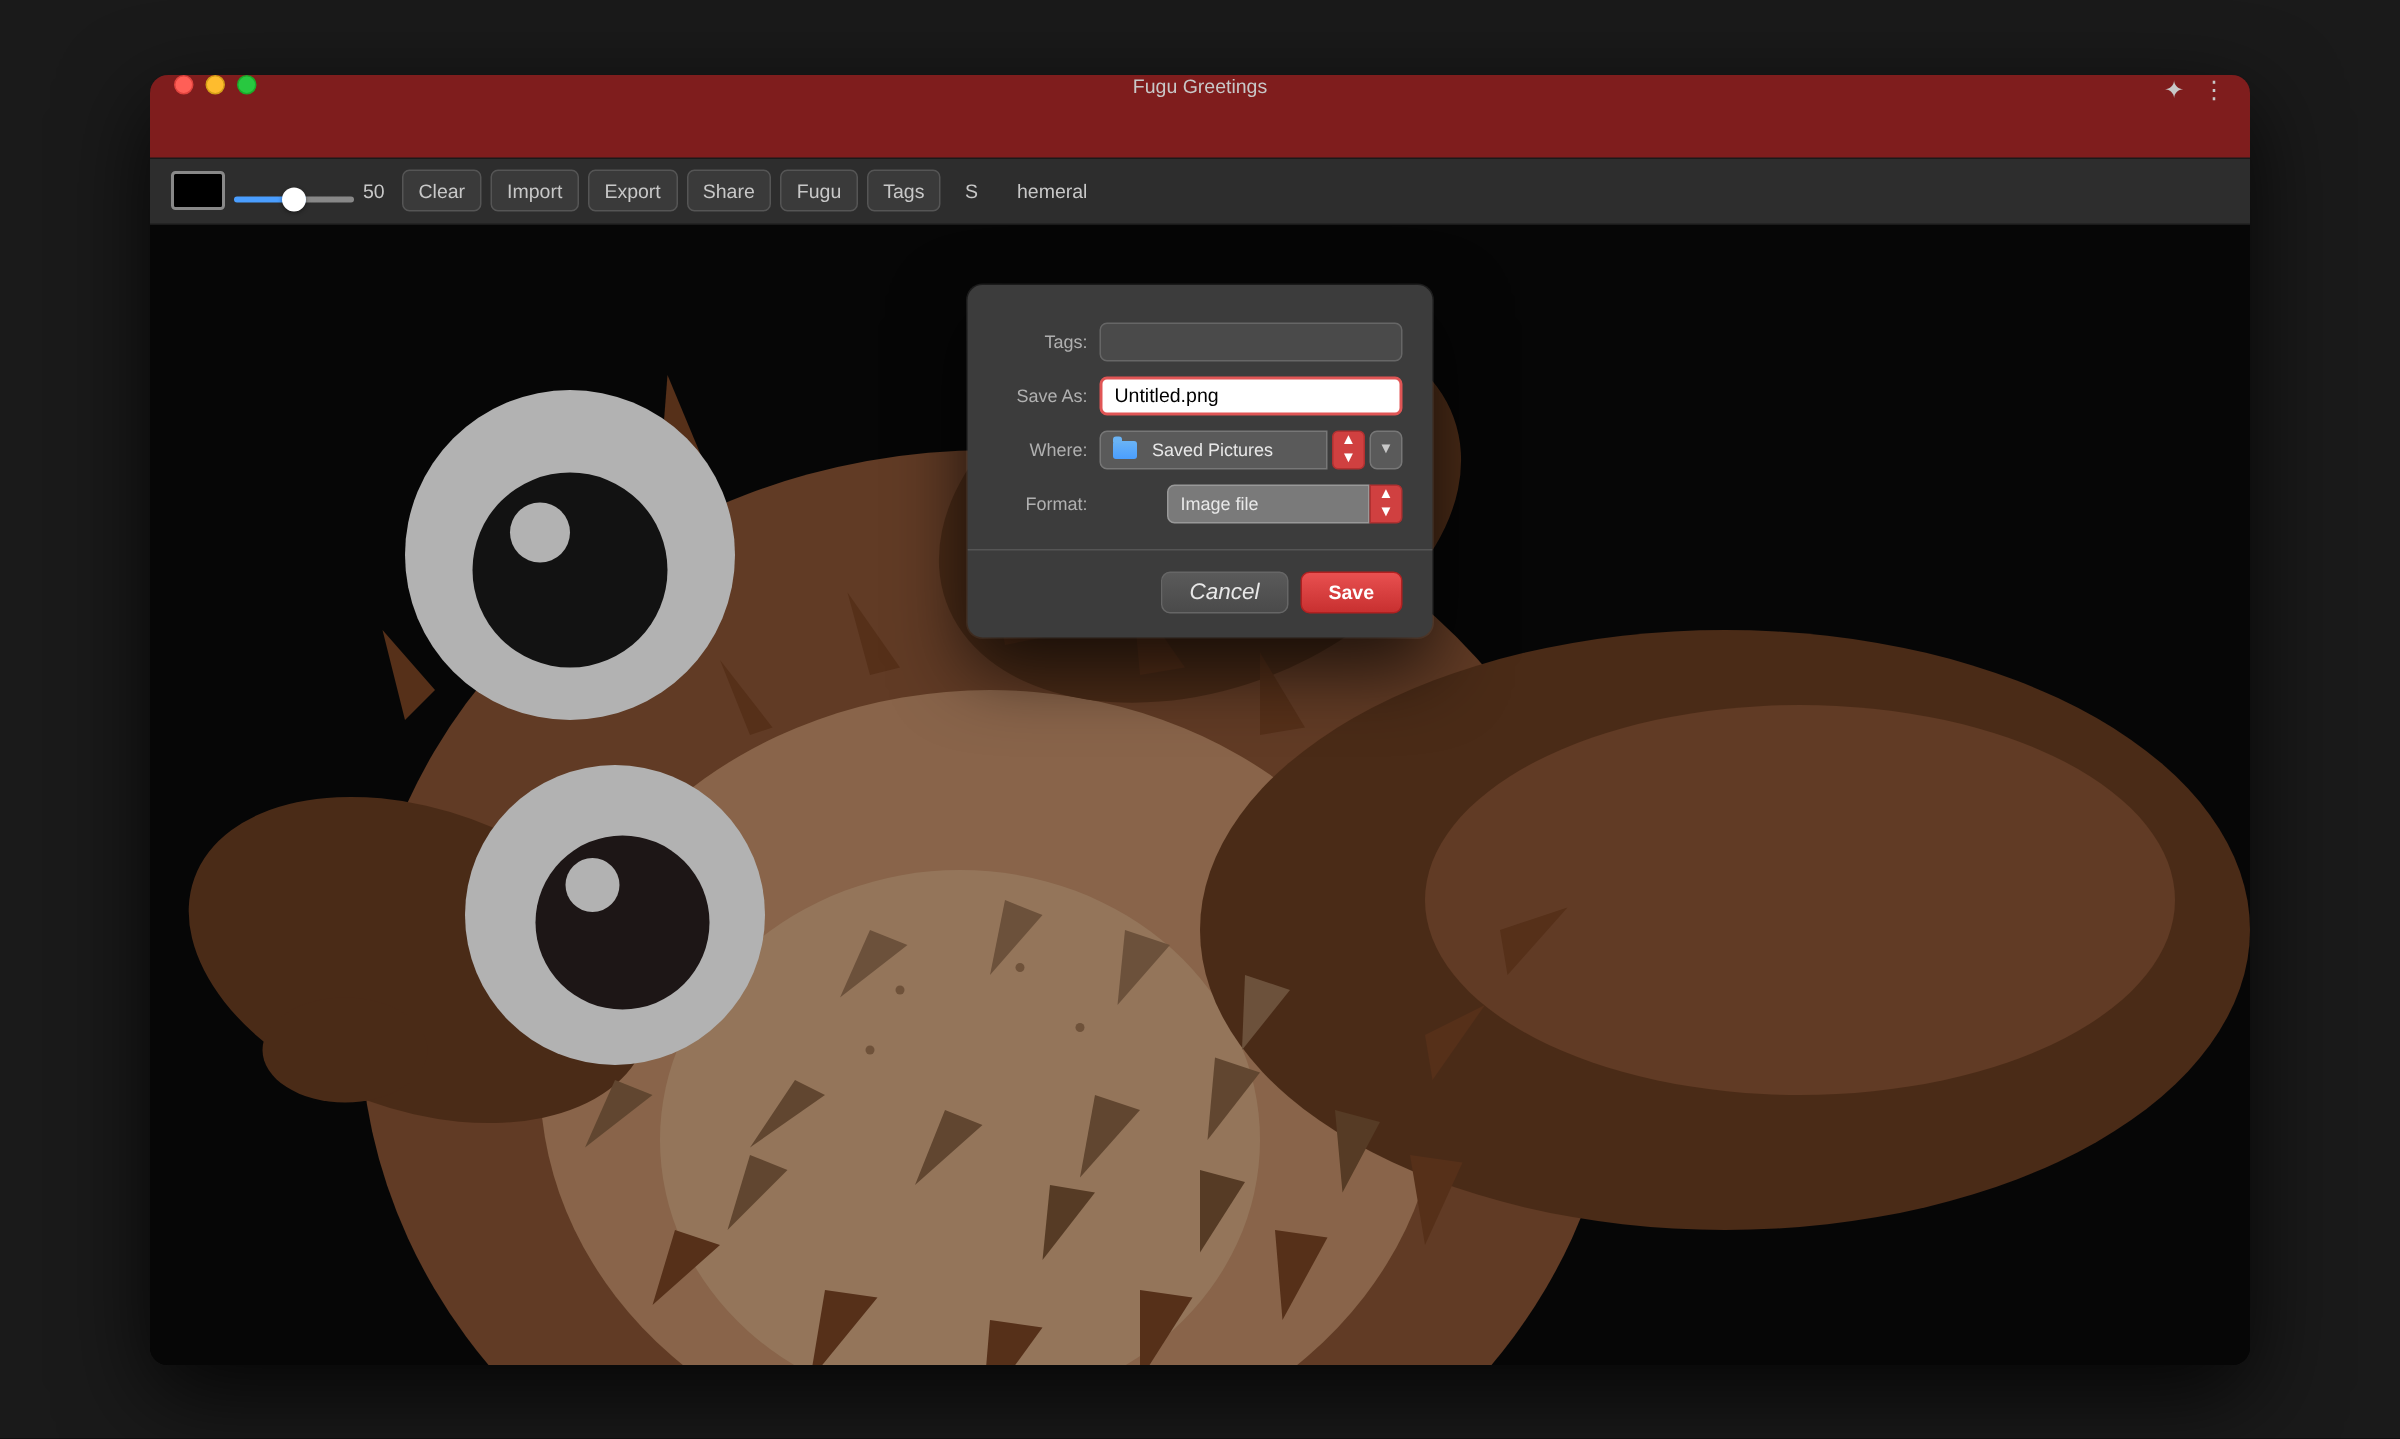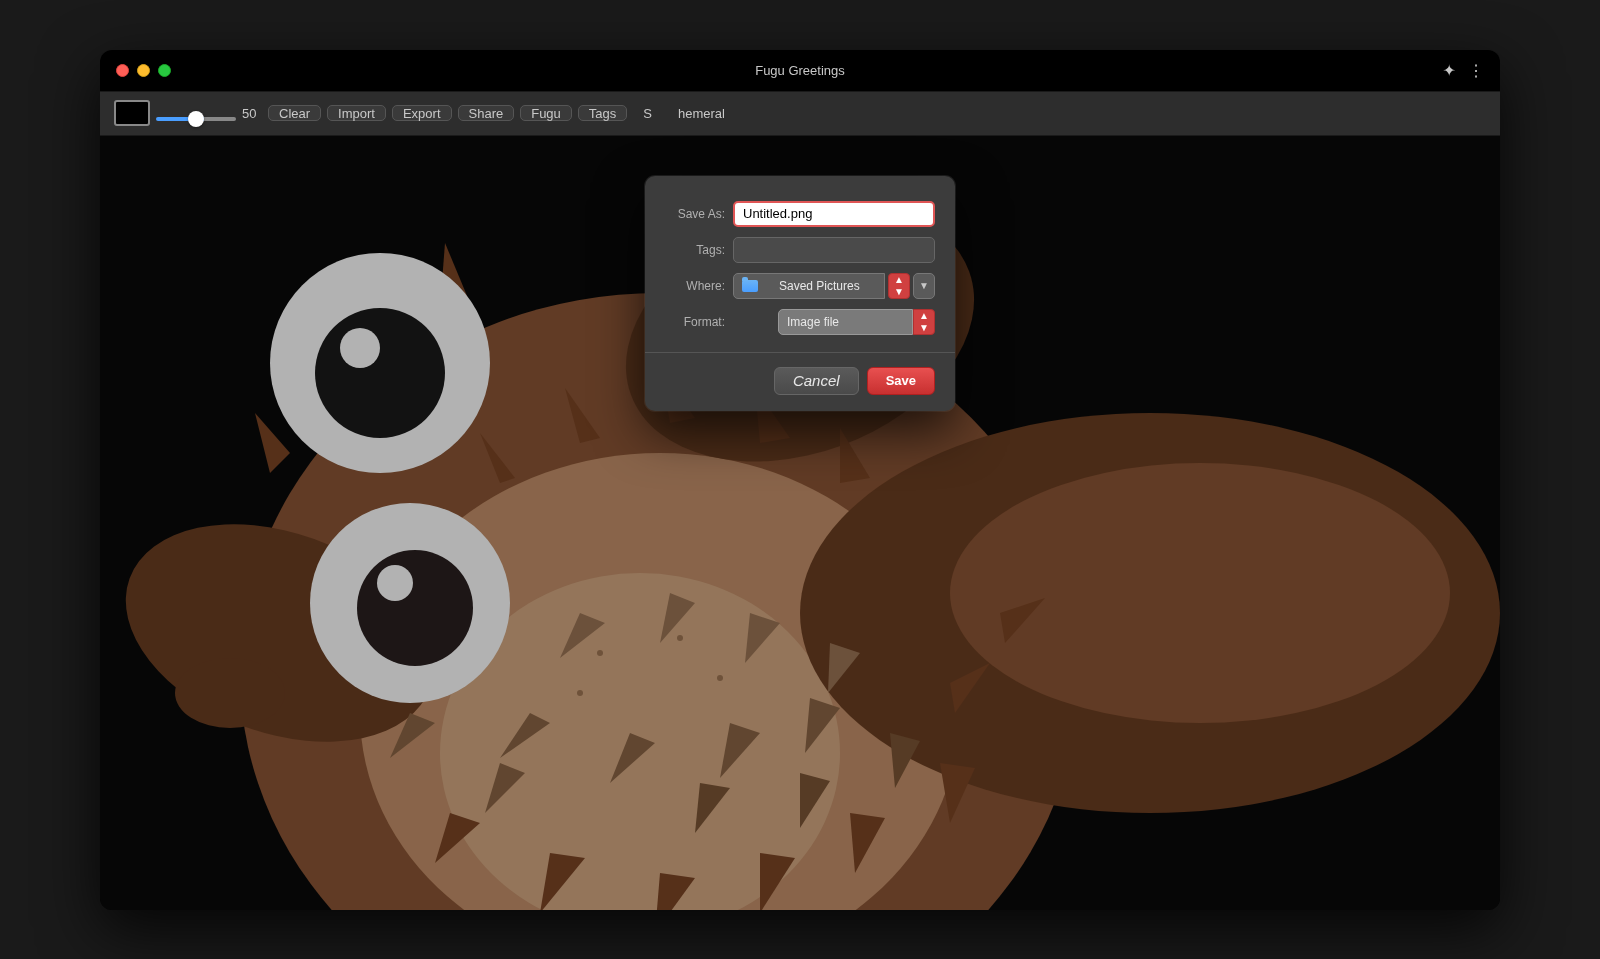--- a/index.html
+++ b/index.html
@@ -20,24 +20,23 @@
       overflow: hidden;
       box-shadow: 0 20px 60px rgba(0,0,0,0.8);
       display: flex;
       flex-direction: column;
       position: relative;
       background: #1a1a1a;
     }
 
     
     .titlebar {
-      background: #000000;
-      height: 42px;
-      display: flex;
-      align-items: center;
+      background: #7f1d1d;
+      height: 56px;
+      display: flex;
       justify-content: center;
       position: relative;
       flex-shrink: 0;
       border-bottom: 1px solid #1a1a1a;
     }
     .titlebar-title {
       color: #c8c8c8;
       font-size: 13px;
       font-weight: 500;
     }
@@ -118,21 +117,21 @@
       min-width: 20px;
     }
     .toolbar-btn {
       background: #3a3a3a;
       border: 1px solid #555;
       color: #c8c8c8;
       font-size: 13px;
       padding: 4px 10px;
       border-radius: 5px;
       cursor: pointer;
-      height: 16px;
+      height: 28px;
       display: flex;
       align-items: center;
     }
     .toolbar-extra {
       color: #c8c8c8;
       font-size: 13px;
       padding: 4px 10px;
     }
 
     
@@ -214,21 +213,21 @@
       flex: 1;
       background: #5a5a5a;
       border: 1px solid #777;
       border-radius: 5px 0 0 5px;
       padding: 2px 8px;
       font-size: 12px;
       color: #e8e8e8;
       height: 26px;
       display: flex;
       align-items: center;
-      gap: 21px;
+      gap: 10px;
       cursor: pointer;
     }
 
     .folder-icon-small {
       width: 16px;
       height: 12px;
       background: linear-gradient(to bottom, #6ab3f5, #4a9eff);
       border-radius: 2px;
       position: relative;
       flex-shrink: 0;
@@ -457,27 +456,27 @@
       <polygon points="600,650 595,700 630,655" fill="#7B5535"></polygon>
       <polygon points="700,640 700,695 730,648" fill="#7B5535"></polygon>
       <polygon points="790,600 795,655 820,608" fill="#7B5535"></polygon>
     </svg>
 
     
     <div class="dialog-overlay">
       <div class="save-dialog">
 
         <div class="dialog-row">
+          <span class="dialog-label">Tags:</span>
+          <input type="text" class="dialog-tags-input" style="">
+        </div>
+
+        <div class="dialog-row">
           <span class="dialog-label">Save As:</span>
           <input type="text" class="dialog-input" value="Untitled.png" style="">
-        </div>
-
-        <div class="dialog-row">
-          <span class="dialog-label">Tags:</span>
-          <input type="text" class="dialog-tags-input" style="">
         </div>
 
         <div class="dialog-row">
           <span class="dialog-label">Where:</span>
           <div class="select-with-stepper">
             <div class="select-main">
               <div class="folder-icon-small"></div>
               <span>Saved Pictures</span>
             </div>
             <div class="stepper-btn">

